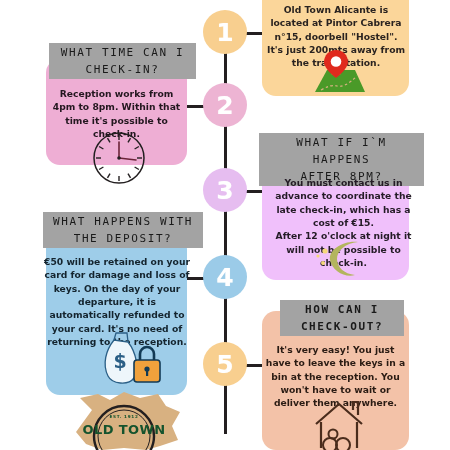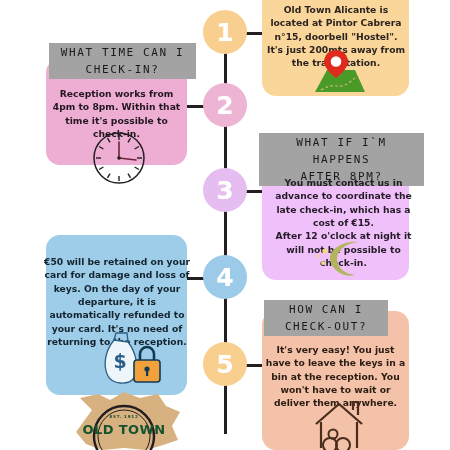--- a/index.html
+++ b/index.html
@@ -121,35 +121,37 @@
   <div class="art" style="left:312px;top:238px;width:56px;height:40px;">
     <svg viewBox="0 0 56 40" width="56" height="40">
       <path d="M44 4 C31 5 23 13 23 21 C23 29 30 36 41 37 C31 40 18 33 16 22 C14 11 31 2 44 4 Z" fill="#b3b55e" transform="translate(2,0)"></path>
       <circle cx="13" cy="13" r="2.6" fill="#f5d87a"></circle>
       <circle cx="6" cy="18" r="1.6" fill="#f5d87a"></circle>
       <circle cx="11" cy="25" r="2.0" fill="#f5d87a"></circle>
     </svg>
   </div>
 
   <div class="card" style="left:46px;top:235px;width:141px;height:160px;background:#9ecde9;"></div>
+  <div class="card-head" style="left:43px;top:212px;width:148px;">WHAT HAPPENS WITH
+THE DEPOSIT?</div>
   <div class="card-body" style="left:43px;top:255px;width:148px;color:#14242e;">€50 will be retained on your card for damage and loss of keys. On the day of your departure, it is automatically refunded to your card. It's no need of returning to the reception.</div>
   <div class="art" style="left:96px;top:330px;width:70px;height:62px;">
     <svg viewBox="0 0 70 62" width="70" height="62">
       <path d="M18 10 C10 20 6 34 12 46 C16 54 32 56 38 48 C44 40 40 22 32 12 Z" fill="#eef6fb" stroke="#2b5f86" stroke-width="1.3"></path>
       <path d="M18 10 L20 3 L31 3 L32 12" fill="none" stroke="#2b5f86" stroke-width="1.3"></path>
       <text x="24" y="38" font-family="DejaVu Sans, sans-serif" font-size="19" font-weight="bold" fill="#2b5f86" text-anchor="middle">$</text>
       <rect x="38" y="30" width="26" height="22" rx="3" fill="#f0a13c" stroke="#123a55" stroke-width="1.6"></rect>
       <path d="M44 30 L44 24 A7 7 0 0 1 58 24 L58 30" fill="none" stroke="#123a55" stroke-width="2.6"></path>
       <circle cx="51" cy="39" r="2.6" fill="#123a55"></circle>
       <rect x="50" y="40" width="2.2" height="6" fill="#123a55"></rect>
     </svg>
   </div>
 
   <div class="card" style="left:262px;top:311px;width:147px;height:139px;background:#f3c2a8;"></div>
-  <div class="card-head" style="left:264px;top:300px;width:112px;">HOW CAN I
+  <div class="card-head" style="left:280px;top:300px;width:112px;font-weight:bold;">HOW CAN I
 CHECK-OUT?</div>
   <div class="card-body" style="left:265px;top:343px;width:141px;color:#2a1b13;">It's very easy! You just have to leave the keys in a bin at the reception. You won't have to wait or deliver them anywhere.</div>
   <div class="art" style="left:306px;top:398px;width:66px;height:52px;">
     <svg viewBox="0 0 66 52" width="66" height="52">
       <path d="M10 26 L33 6 L56 26" fill="none" stroke="#4a2c1c" stroke-width="2.2" stroke-linejoin="round"></path>
       <path d="M15 24 L15 50 M51 24 L51 50" fill="none" stroke="#4a2c1c" stroke-width="2.2"></path>
       <path d="M47 12 L47 4 L52 4 L52 17" fill="none" stroke="#4a2c1c" stroke-width="2.2"></path>
       <circle cx="27" cy="36" r="4.5" fill="none" stroke="#4a2c1c" stroke-width="2"></circle>
       <circle cx="24" cy="47" r="7" fill="none" stroke="#4a2c1c" stroke-width="2"></circle>
       <circle cx="37" cy="47" r="7" fill="none" stroke="#4a2c1c" stroke-width="2"></circle>

